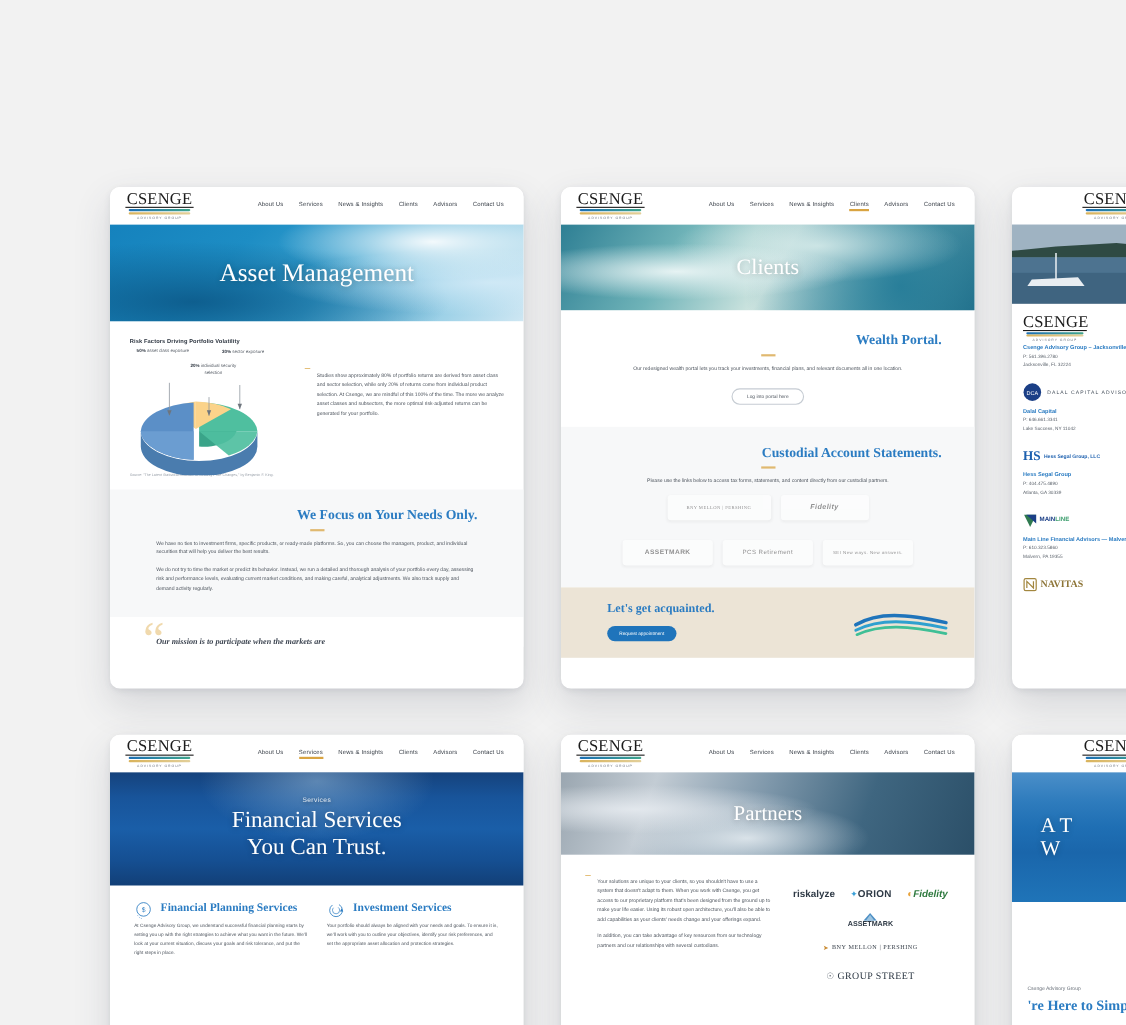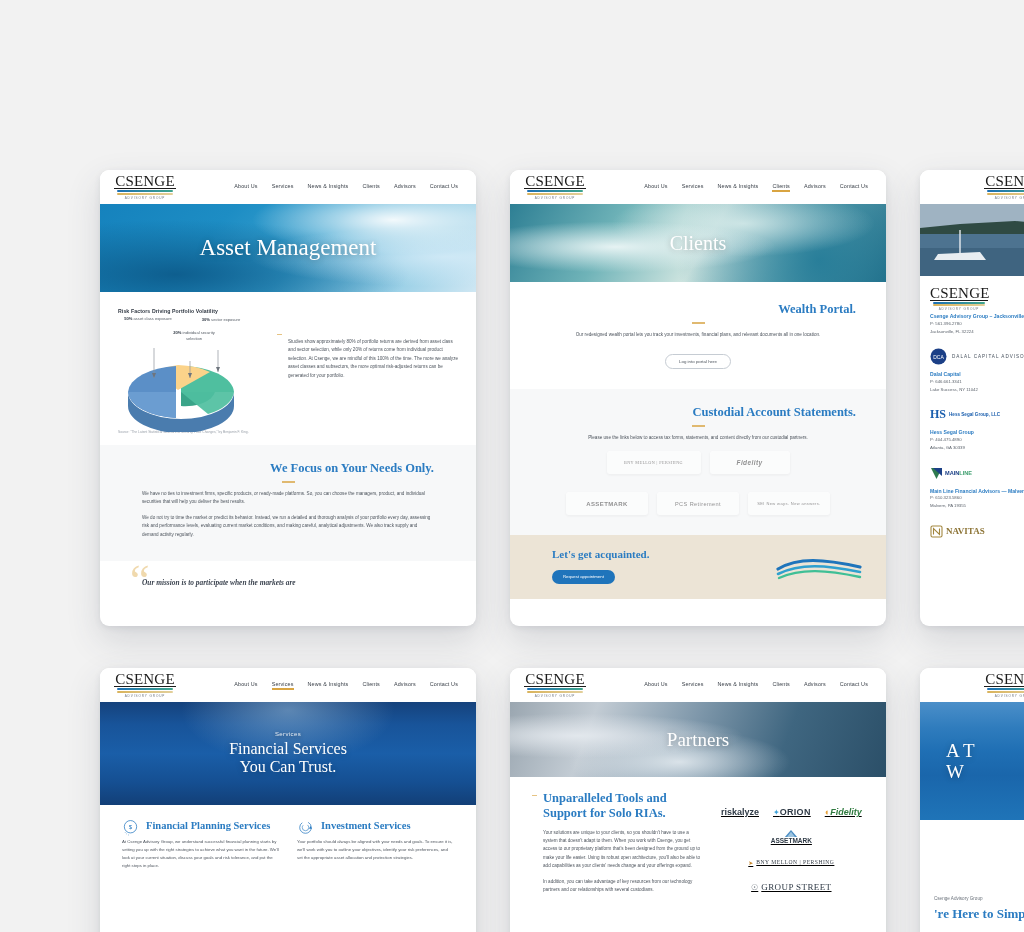--- a/index.html
+++ b/index.html
@@ -82,21 +82,21 @@
   .hero-clients { height: 78px; background:
       radial-gradient(ellipse at 28% 55%, rgba(236,246,246,.95) 0%, rgba(236,246,246,0) 42%),
       radial-gradient(ellipse at 62% 25%, rgba(222,240,238,.8) 0%, rgba(222,240,238,0) 40%),
       radial-gradient(circle at 82% 72%, rgba(30,120,150,.85) 0%, rgba(30,120,150,0) 45%),
       linear-gradient(120deg,#2e7f94 0%, #6fb3b8 28%, #cfe5e0 52%, #7ab4bb 74%, #256d86 100%); }
   .hero-clients h1 { font-size: 20px; }
 
   .hero-services { height: 103px; background:
       radial-gradient(ellipse at 50% 8%, rgba(150,185,215,.55) 0%, rgba(150,185,215,0) 40%),
       linear-gradient(180deg,#15427c 0%, #18549a 22%, #1a5ea8 50%, #154f92 78%, #123f77 100%); }
-  .hero-services h1 { font-size: 16px; }
+  .hero-services h1 { font-size: 21px; }
 
   .hero-partners { height: 75px; background:
       radial-gradient(ellipse at 18% 45%, rgba(228,233,238,.95) 0%, rgba(228,233,238,0) 38%),
       radial-gradient(ellipse at 45% 80%, rgba(240,245,248,.8) 0%, rgba(240,245,248,0) 38%),
       linear-gradient(110deg,#9aa6b0 0%, #c3ccd4 22%, #7e97aa 48%, #3f6680 72%, #2b4f68 100%); }
   .hero-partners h1 { font-size: 19px; }
 
   .hero-sail { height: 72px; background:
       linear-gradient(180deg,#8fa6b8 0%, #9fb3c2 26%, #6d8aa0 44%, #47657f 62%, #38566f 100%); }
   .hero-ocean { height: 118px; background:
@@ -180,21 +180,21 @@
   .svc-icon { width: 17px; height: 17px; float: left; margin-right: 7px; }
   .svc h3 {
     font-family: "Liberation Serif", serif; color: #2b7cc2;
     font-size: 10.5px; font-weight: 700; line-height: 1.18; padding-top: 1px;
   }
   .svc p { font-size: 4.3px; line-height: 1.8; color: #4d545d; margin-top: 6px; clear: both; }
 
   
   .ptn { display: flex; padding: 14px 22px; gap: 16px; }
   .ptn-left { flex: 1.08; }
-  .ptn-right { flex: .92; padding-top: 14px; text-decoration: underline; }
+  .ptn-right { flex: .92; padding-top: 14px; }
   .ptn-logos { display: flex; flex-wrap: wrap; justify-content: center; gap: 11px 14px; }
   .ptn-logo { height: 14px; display: flex; align-items: center; justify-content: center; }
   .full { flex-basis: 100%; }
 
   
   .rb-body { padding: 14px 0 0 14px; }
   .rb-kicker { font-size: 4.6px; color: #6b727b; }
   .rb-head {
     font-family: "Liberation Serif", serif; color: #2b7cc2;
     font-size: 13px; font-weight: 700; white-space: nowrap; margin-top: 5px;
@@ -518,21 +518,20 @@
     </div>
 
     <div class="hero hero-partners">
       <h1>Partners</h1>
     </div>
 
     <div class="ptn">
       <div class="ptn-left" style="display:flex;">
         <span class="dashpref">–</span>
         <div>
-          <div class="h2">Unparalleled Tools and Support for Solo RIAs.</div>
           <p class="body" style="margin-top:7px;">Your solutions are unique to your clients, so you shouldn't have to use a system that doesn't adapt to them. When you work with Csenge, you get access to our proprietary platform that's been designed from the ground up to make your life easier. Using its robust open architecture, you'll also be able to add capabilities as your clients' needs change and your offerings expand.</p>
           <p class="body">In addition, you can take advantage of key resources from our technology partners and our relationships with several custodians.</p>
         </div>
       </div>
 
       <div class="ptn-right">
         <div class="ptn-logos">
           <div class="ptn-logo">
             <span style="font-size:9px; font-weight:700; color:#2f3a46;">riskalyze</span>
           </div>

